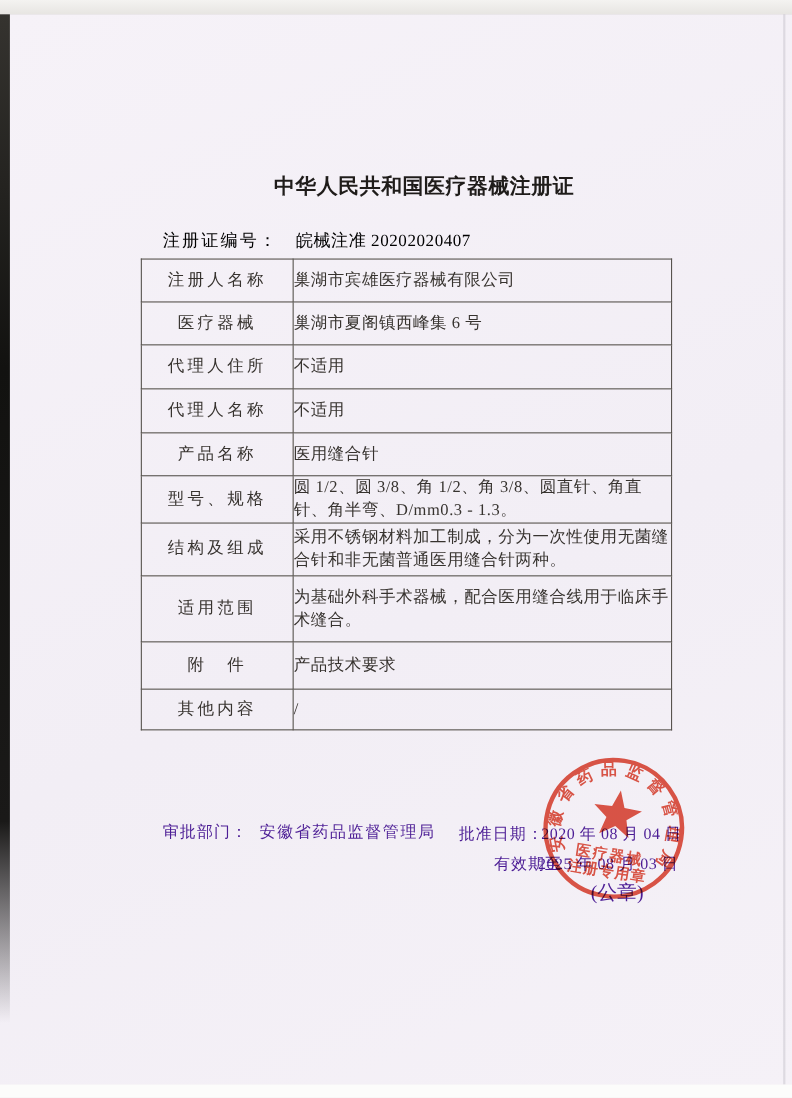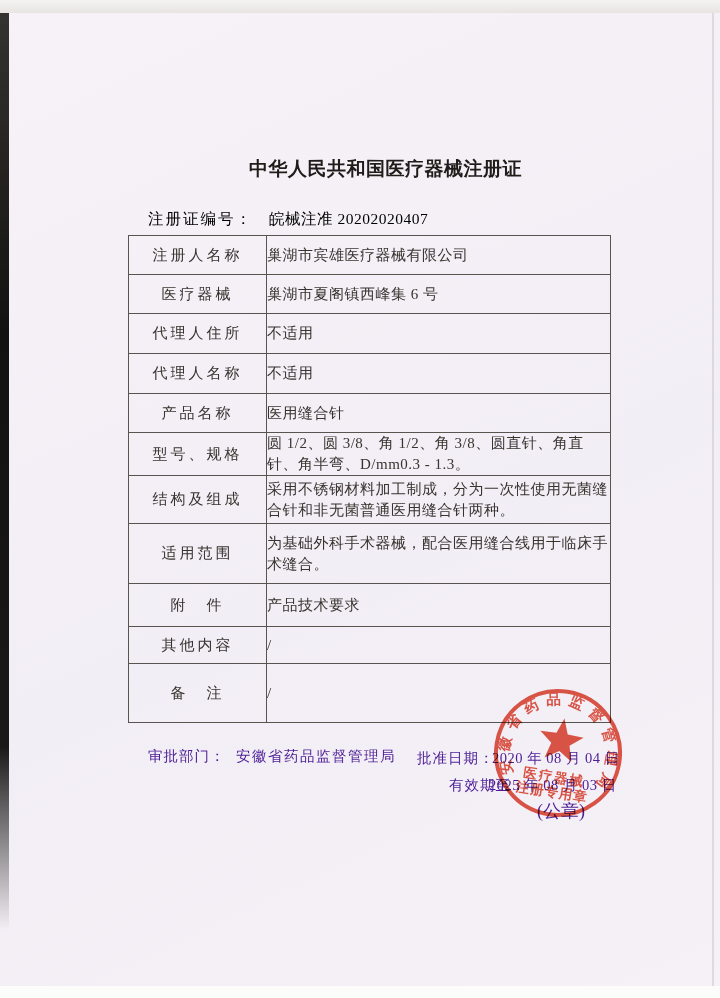--- a/index.html
+++ b/index.html
@@ -127,24 +127,20 @@
           <td class="value-cell">为基础外科手术器械，配合医用缝合线用于临床手术缝合。</td>
         </tr>
         <tr>
           <td class="label-cell">附　件</td>
           <td class="value-cell">产品技术要求</td>
         </tr>
         <tr>
           <td class="label-cell">其他内容</td>
           <td class="value-cell">/</td>
         </tr>
-        <tr>
-          <td class="label-cell">备　注</td>
-          <td class="value-cell">/</td>
-        </tr>
       </tbody>
   </table>
 
   <span class="foot f-approval-label">审批部门：</span>
   <span class="foot f-approval-value">安徽省药品监督管理局</span>
   <span class="foot f-date-label">批准日期：</span>
   <span class="foot f-date-value">2020 年 08 月 04 日</span>
   <span class="foot f-valid-label">有效期至：</span>
   <span class="foot f-valid-value">2025 年 08 月 03 日</span>
   <span class="foot f-seal-note">(公章)</span>

